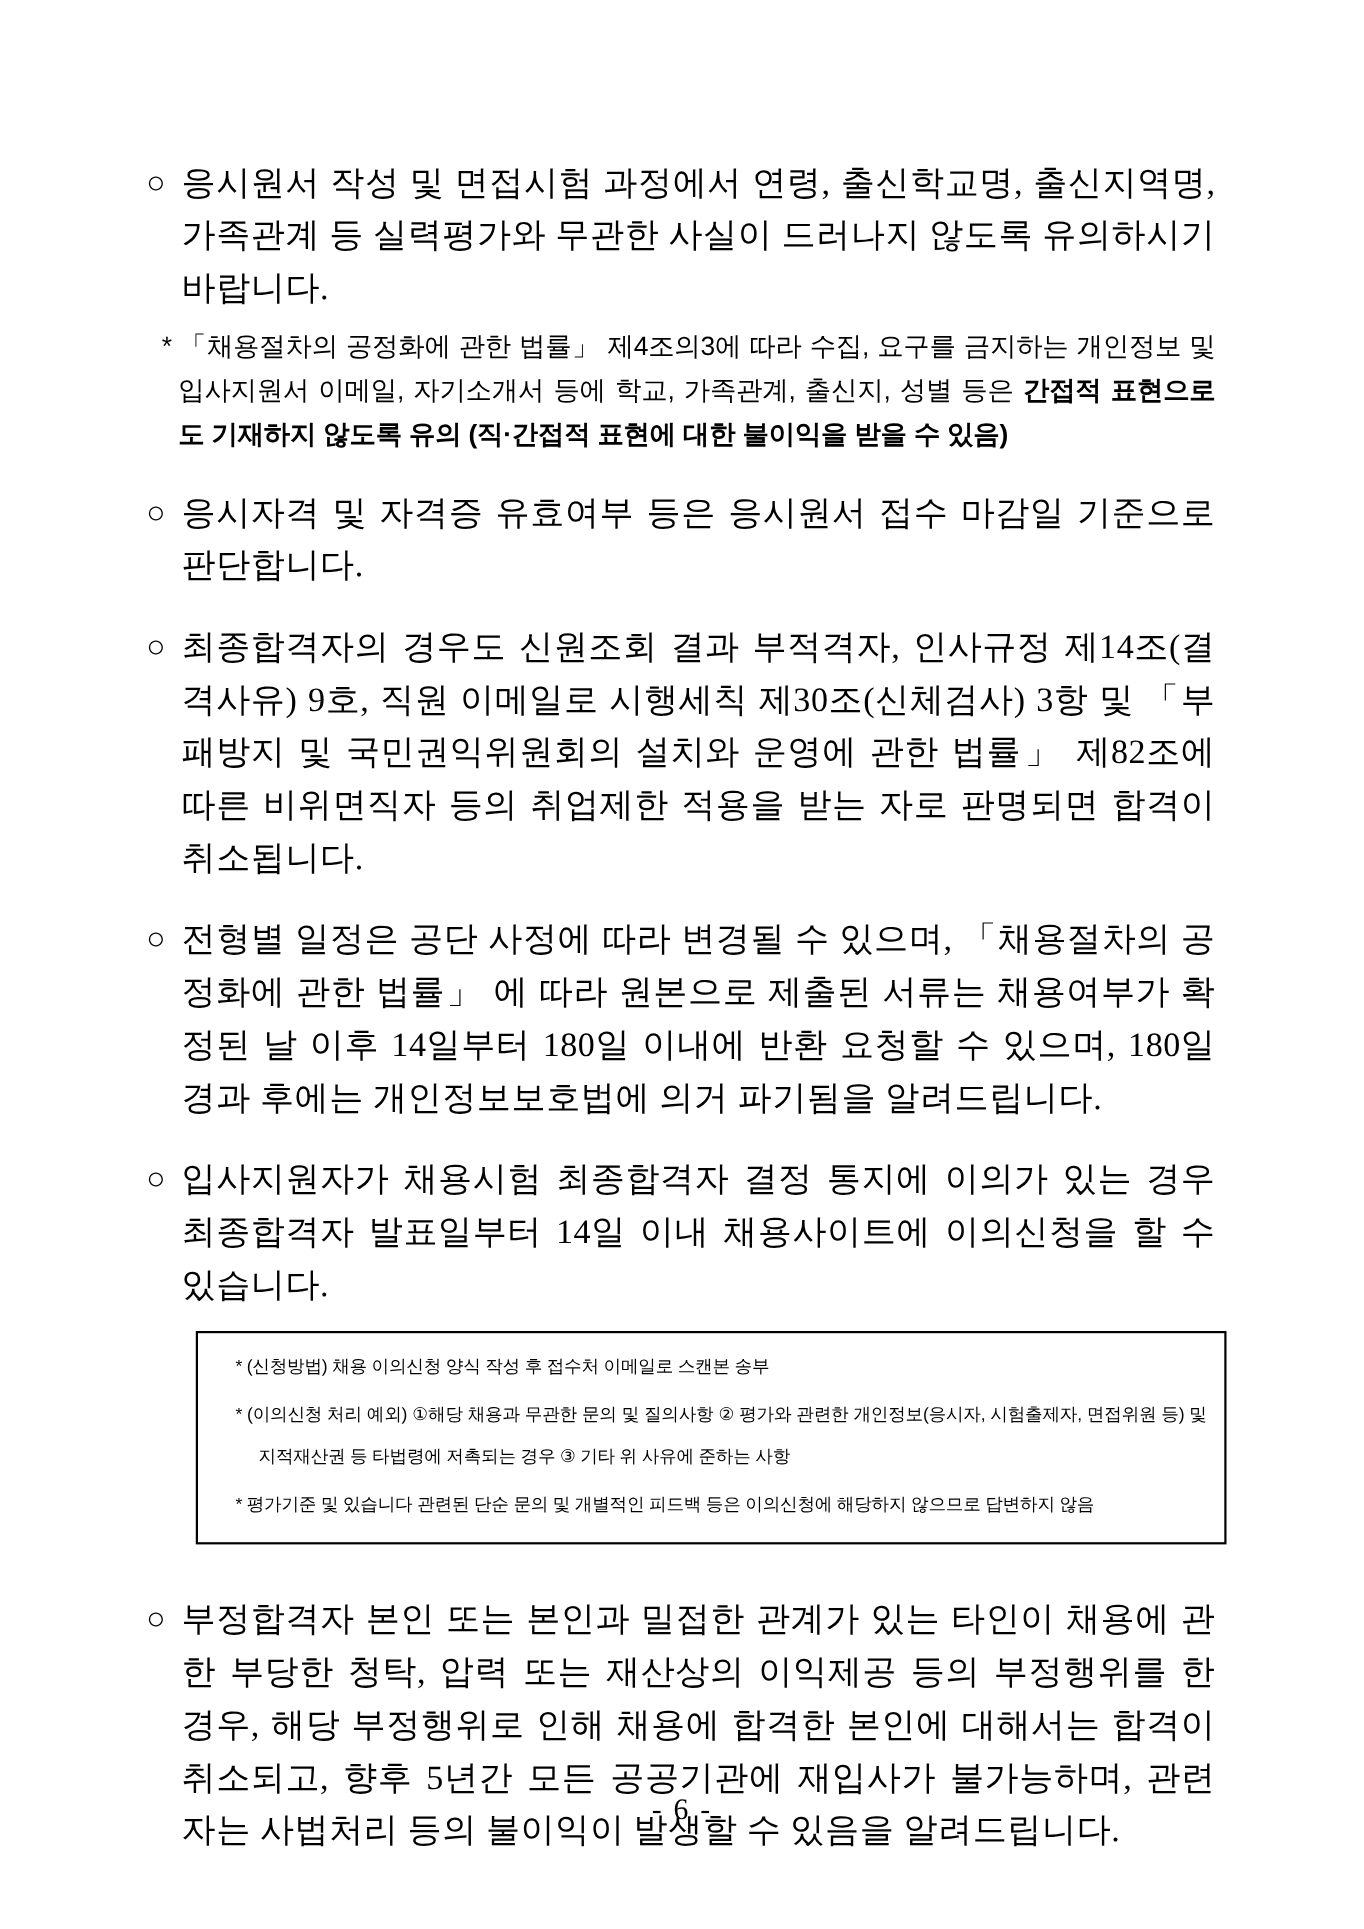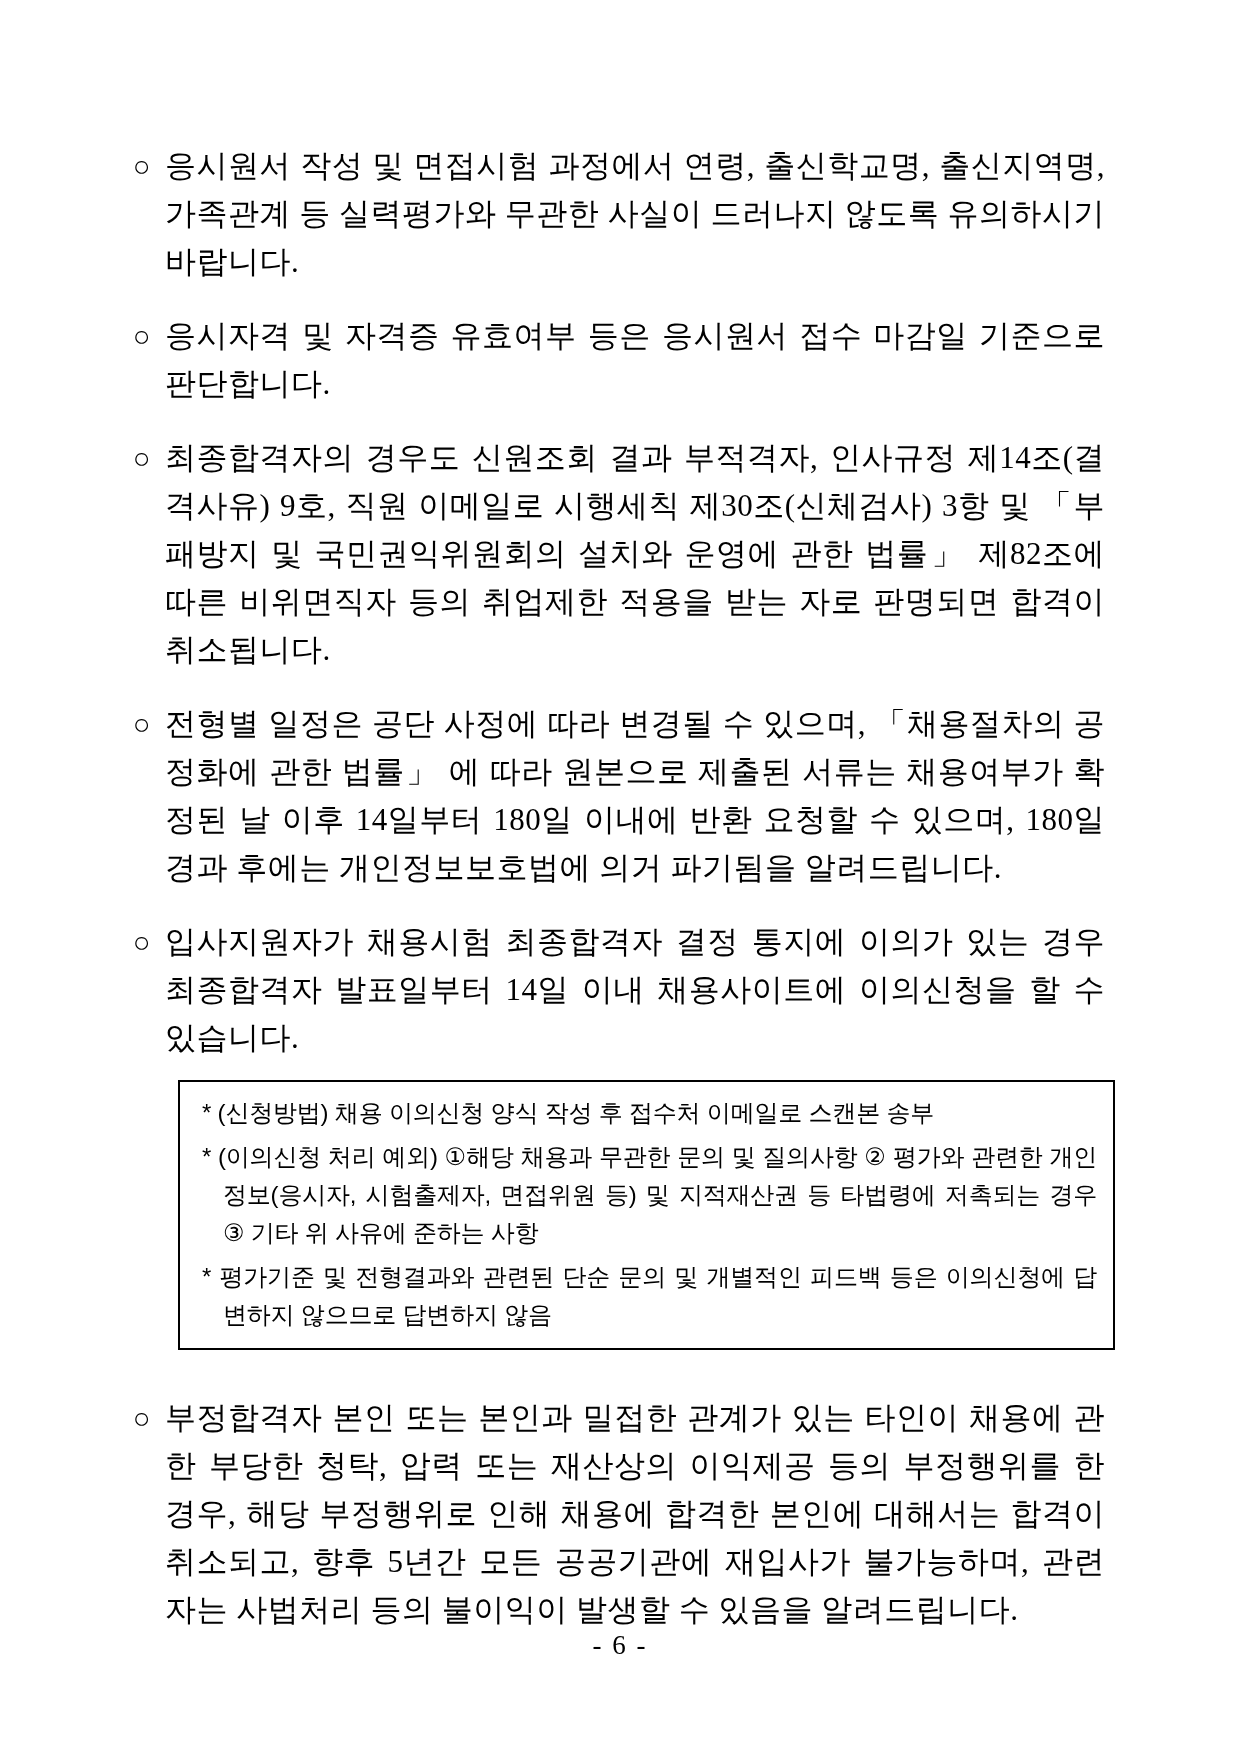--- a/index.html
+++ b/index.html
@@ -37,23 +37,23 @@
     font-family: "Liberation Sans", "DejaVu Sans", sans-serif;
     font-size: 24px;
     line-height: 40px;
     text-align: justify;
     letter-spacing: -0.2px;
   }
   .subnote .bold-seg { font-weight: bold; }
   .appeal-box {
     margin: 18px -10px 44px 45px;
     border: 2px solid #000000;
-    padding: 12px 16px 14px 8px;
+    padding: 12px 16px 14px 20px;
     font-family: "Liberation Sans", "DejaVu Sans", sans-serif;
-    font-size: 24px;
+    font-size: 16px;
     line-height: 38px;
     letter-spacing: -0.2px;
   }
   .box-item {
     padding-left: 35px;
     text-indent: -21px;
     text-align: justify;
     margin-top: 6px;
   }
   .box-item.first { margin-top: 0; }
@@ -70,20 +70,24 @@
 </head>
 <body>
 
 <div class="page">
 
   <div class="bullet first">
     <span class="marker">○</span>
     <span>응시원서 작성 및 면접시험 과정에서 연령, 출신학교명, 출신지역명, 가족관계 등 실력평가와 무관한 사실이 드러나지 않도록 유의하시기 바랍니다.</span>
   </div>
 
+  <div class="subnote">
+    <span>*</span>
+    <span>「채용절차의 공정화에 관한 법률」 제4조의3에 따라 수집, 요구를 금지하는 개인정보 및 입사지원서 이메일, 자기소개서 등에 학교, 가족관계, 출신지, 성별 등은 </span><span class="bold-seg">간접적 표현으로도 기재하지 않도록 유의 (직·간접적 표현에 대한 불이익을 받을 수 있음)</span>
+  </div>
 
   <div class="bullet">
     <span class="marker">○</span>
     <span>응시자격 및 자격증 유효여부 등은 응시원서 접수 마감일 기준으로 판단합니다.</span>
   </div>
 
   <div class="bullet">
     <span class="marker">○</span>
     <span>최종합격자의 경우도 신원조회 결과 부적격자, 인사규정 제14조(결격사유) 9호, 직원 이메일로 시행세칙 제30조(신체검사) 3항 및 「부패방지 및 국민권익위원회의 설치와 운영에 관한 법률」 제82조에 따른 비위면직자 등의 취업제한 적용을 받는 자로 판명되면 합격이 취소됩니다.</span>
   </div>
@@ -102,21 +106,21 @@
     <div class="box-item first">
       <span>*</span>
       <span>(신청방법) 채용 이의신청 양식 작성 후 접수처 이메일로 스캔본 송부</span>
     </div>
     <div class="box-item">
       <span>*</span>
       <span>(이의신청 처리 예외) ①해당 채용과 무관한 문의 및 질의사항 ② 평가와 관련한 개인정보(응시자, 시험출제자, 면접위원 등) 및 지적재산권 등 타법령에 저촉되는 경우 ③ 기타 위 사유에 준하는 사항</span>
     </div>
     <div class="box-item">
       <span>*</span>
-      <span>평가기준 및 전형결과와 관련된 단순 문의 및 개별적인 피드백 등은 이의신청에 답변하지 않으므로 답변하지 않음</span>
+      <span>평가기준 및 있습니다 관련된 단순 문의 및 개별적인 피드백 등은 이의신청에 해당하지 않으므로 답변하지 않음</span>
     </div>
   </div>
 
   <div class="bullet">
     <span class="marker">○</span>
     <span>부정합격자 본인 또는 본인과 밀접한 관계가 있는 타인이 채용에 관한 부당한 청탁, 압력 또는 재산상의 이익제공 등의 부정행위를 한 경우, 해당 부정행위로 인해 채용에 합격한 본인에 대해서는 합격이 취소되고, 향후 5년간 모든 공공기관에 재입사가 불가능하며, 관련자는 사법처리 등의 불이익이 발생할 수 있음을 알려드립니다.</span>
   </div>
 
   <div class="footer">- 6 -</div>
 

